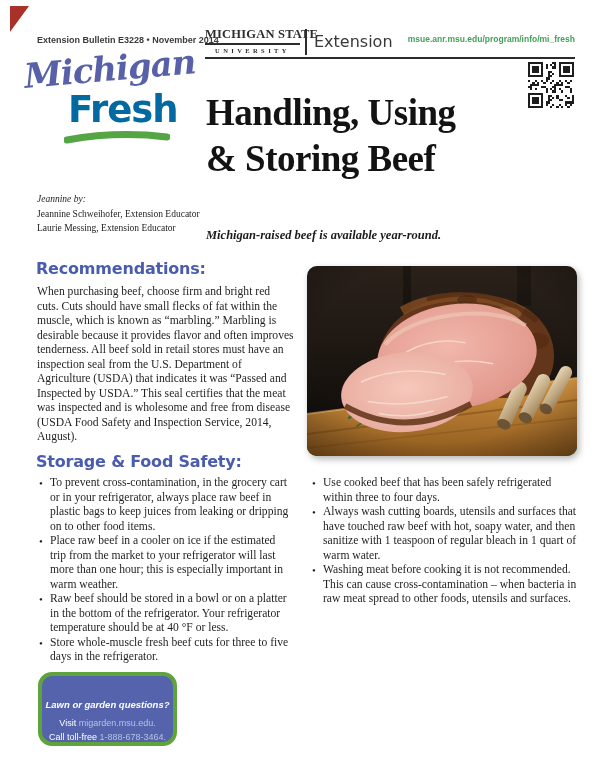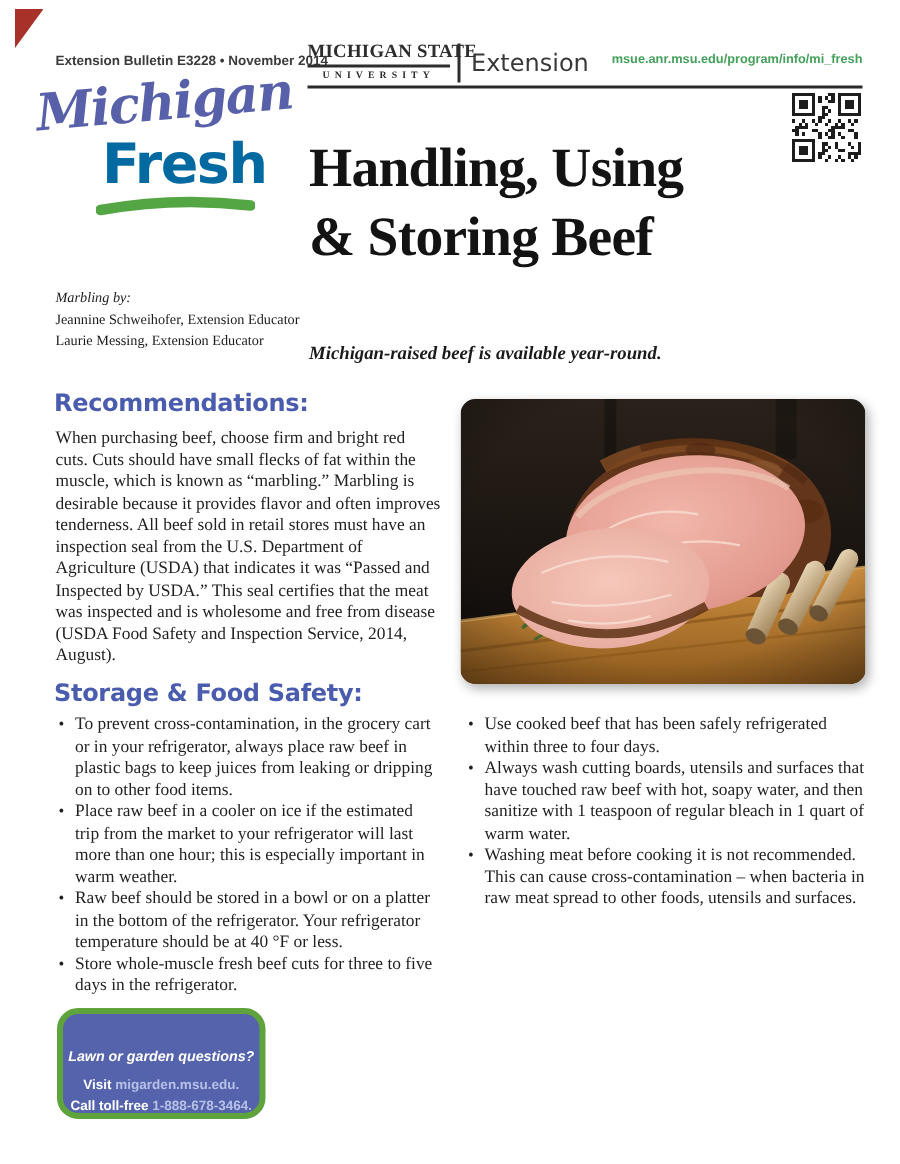--- a/index.html
+++ b/index.html
@@ -52,21 +52,21 @@
   .col-left{left:37px;width:256px;}
   .col-right{left:310px;width:268px;}
   
   .photo{position:absolute;left:307px;top:266px;width:270px;height:190px;border-radius:10px;
          overflow:hidden;box-shadow:2px 3px 7px rgba(0,0,0,.3);}
   
   .info-box{position:absolute;left:38px;top:672px;width:139px;height:74px;box-sizing:border-box;
             background:#5463ab;border:4px solid #5fa33c;border-radius:14px;text-align:center;
             font-family:"Liberation Sans",sans-serif;color:#fff;padding-top:23px;}
   .info-box .l1{font-size:9.5px;font-weight:bold;font-style:italic;margin-bottom:6px;}
-  .info-box .l2,.info-box .l3{font-size:9px;font-weight:bold;line-height:14px;}
+  .info-box .l2,.info-box .l3{font-size:9px;font-weight:normal;line-height:14px;}
   .info-box .val{color:#b7c0e6;}
 </style>
 </head>
 <body>
 
 <div class="page">
 
   <div class="corner-mark"></div>
 
   <div class="bulletin">Extension Bulletin E3228 • November 2014</div>
@@ -272,21 +272,21 @@
       <rect x="12" y="40" width="2" height="2"></rect>
       <rect x="20" y="40" width="2" height="2"></rect>
       <rect x="26" y="40" width="2" height="2"></rect>
       <rect x="30" y="40" width="2" height="2"></rect>
       <rect x="36" y="40" width="2" height="2"></rect>
     </svg>
 
   <div class="title">Handling, Using
 &amp; Storing Beef</div>
   <div class="byline">
-    <div class="wb">Marbling by:</div>
+    <div class="wb">Jeannine by:</div>
     <div>Jeannine Schweihofer, Extension Educator</div>
     <div>Laurie Messing, Extension Educator</div>
   </div>
   <div class="subtitle">Michigan-raised beef is available year-round.</div>
 
   <div class="heading h-rec">Recommendations:</div>
   <div class="body-par">When purchasing beef, choose firm and bright red cuts. Cuts should have small flecks of fat within the muscle, which is known as “marbling.” Marbling is desirable because it provides flavor and often improves tenderness. All beef sold in retail stores must have an inspection seal from the U.S. Department of Agriculture (USDA) that indicates it was “Passed and Inspected by USDA.” This seal certifies that the meat was inspected and is wholesome and free from disease (USDA Food Safety and Inspection Service, 2014, August).</div>
 
   <div class="photo">
     <svg width="270" height="190" viewBox="0 0 270 190">

